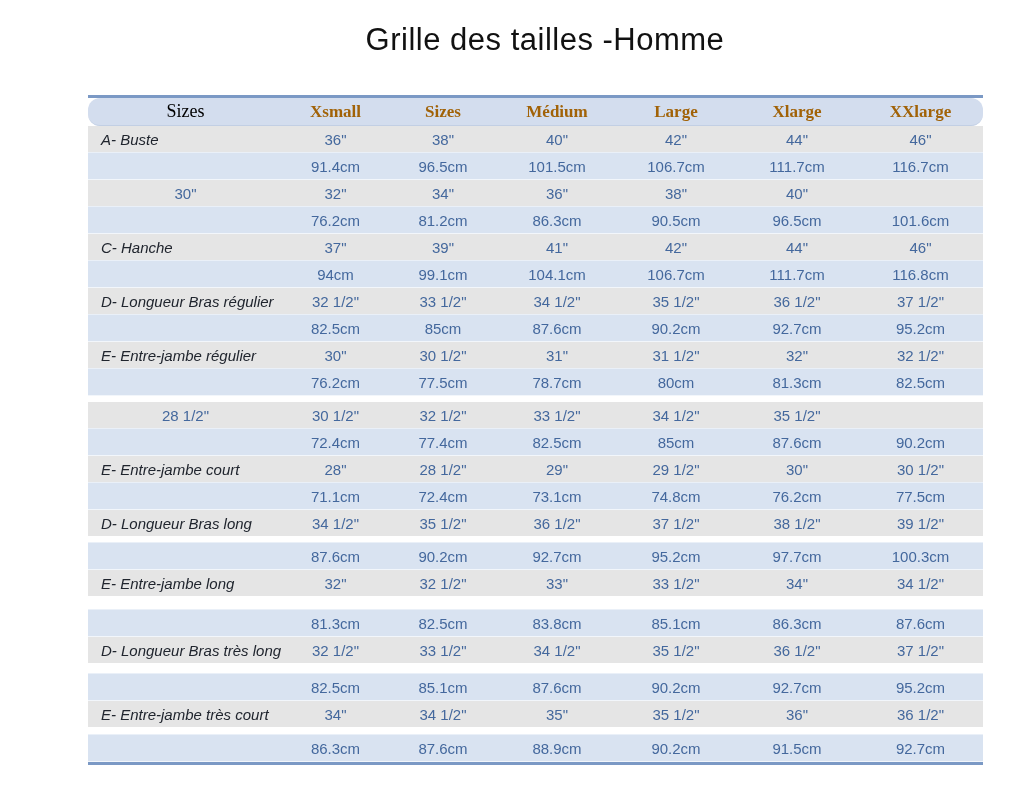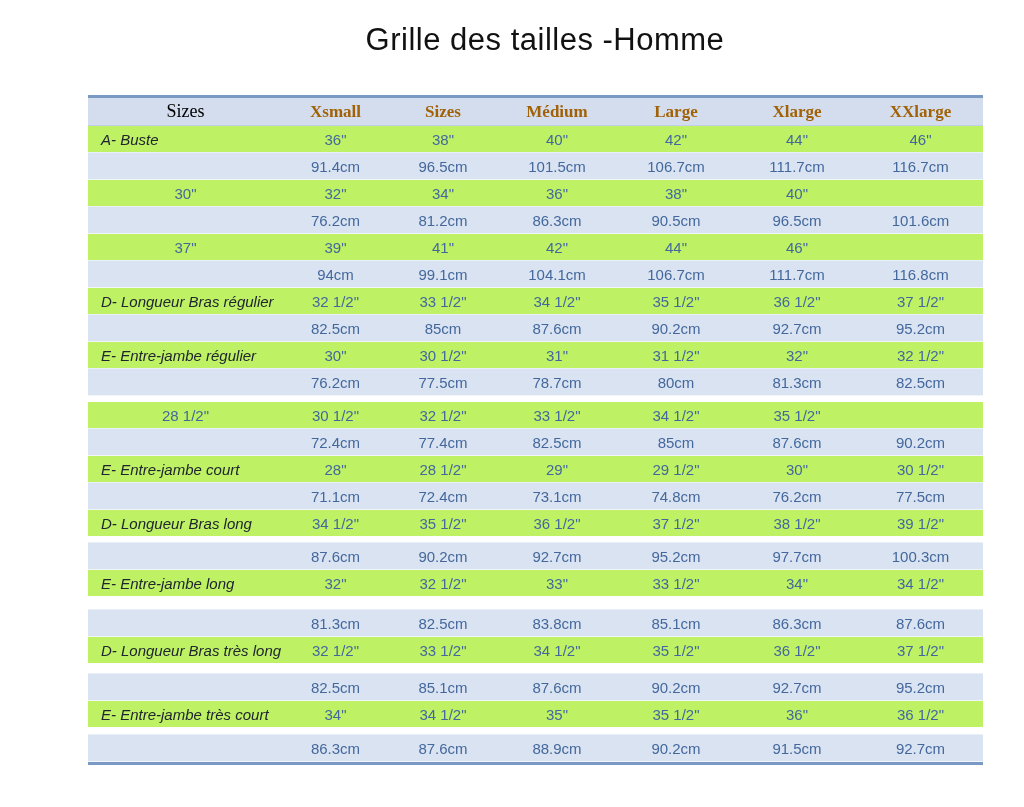--- a/index.html
+++ b/index.html
@@ -36,35 +36,36 @@
     display: grid;
     grid-template-columns: 195px 105px 110px 118px 120px 122px 125px;
     align-items: center;
     height: 26px;
   }
   .thead {
     background: var(--header-bg, #d3ddee);
     font-family: "Liberation Serif", serif;
     height: 27px;
     border-bottom: 1px solid #c2cfe4;
+    border-radius: 12px;
   }
   .thead .cell {
     font-weight: bold;
     font-size: 17px;
     color: #a16207;
   }
   .thead .cell.label-cell {
     font-weight: normal;
     font-style: normal;
     font-size: 18px;
     text-align: center;
     padding-left: 0;
     color: #000000;
   }
-  .row-in { background: #bef264; }
+  .row-in { background: #e5e5e5; }
   .row-cm {
     background: var(--cm-row-bg, #d9e3f1);
     border-top: 1px solid #eaf0f8;
     border-bottom: 1px solid #f2f6fb;
   }
   .cell {
     text-align: center;
     font-size: 15px;
     color: var(--value-text, #44689d);
     white-space: nowrap;
@@ -122,20 +123,21 @@
       <div class="row row-cm">
         <div class="cell label-cell"></div>
         <div class="cell">76.2cm</div>
         <div class="cell">81.2cm</div>
         <div class="cell">86.3cm</div>
         <div class="cell">90.5cm</div>
         <div class="cell">96.5cm</div>
         <div class="cell">101.6cm</div>
       </div>
       <div class="row row-in">
+        <div class="cell label-cell">C- Hanche</div>
         <div class="cell">37"</div>
         <div class="cell">39"</div>
         <div class="cell">41"</div>
         <div class="cell">42"</div>
         <div class="cell">44"</div>
         <div class="cell">46"</div>
       </div>
       <div class="row row-cm">
         <div class="cell label-cell"></div>
         <div class="cell">94cm</div>

